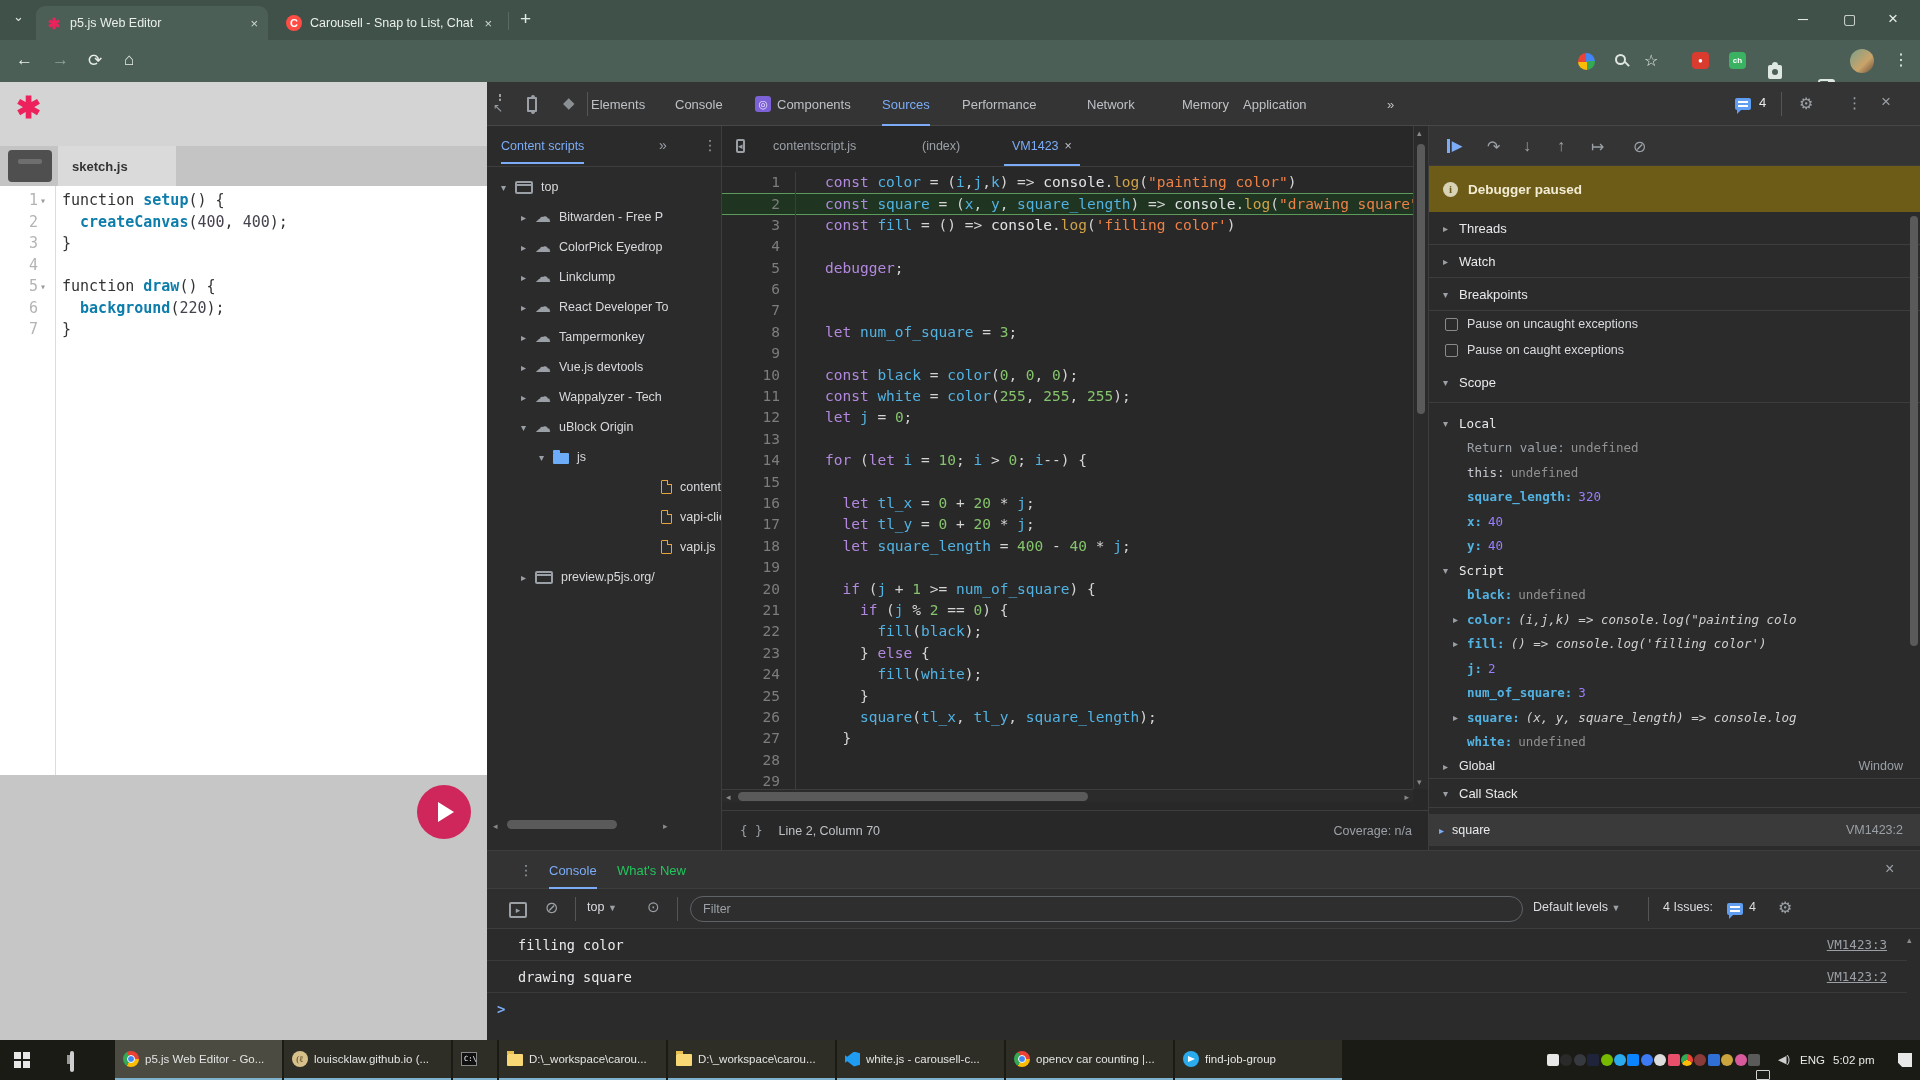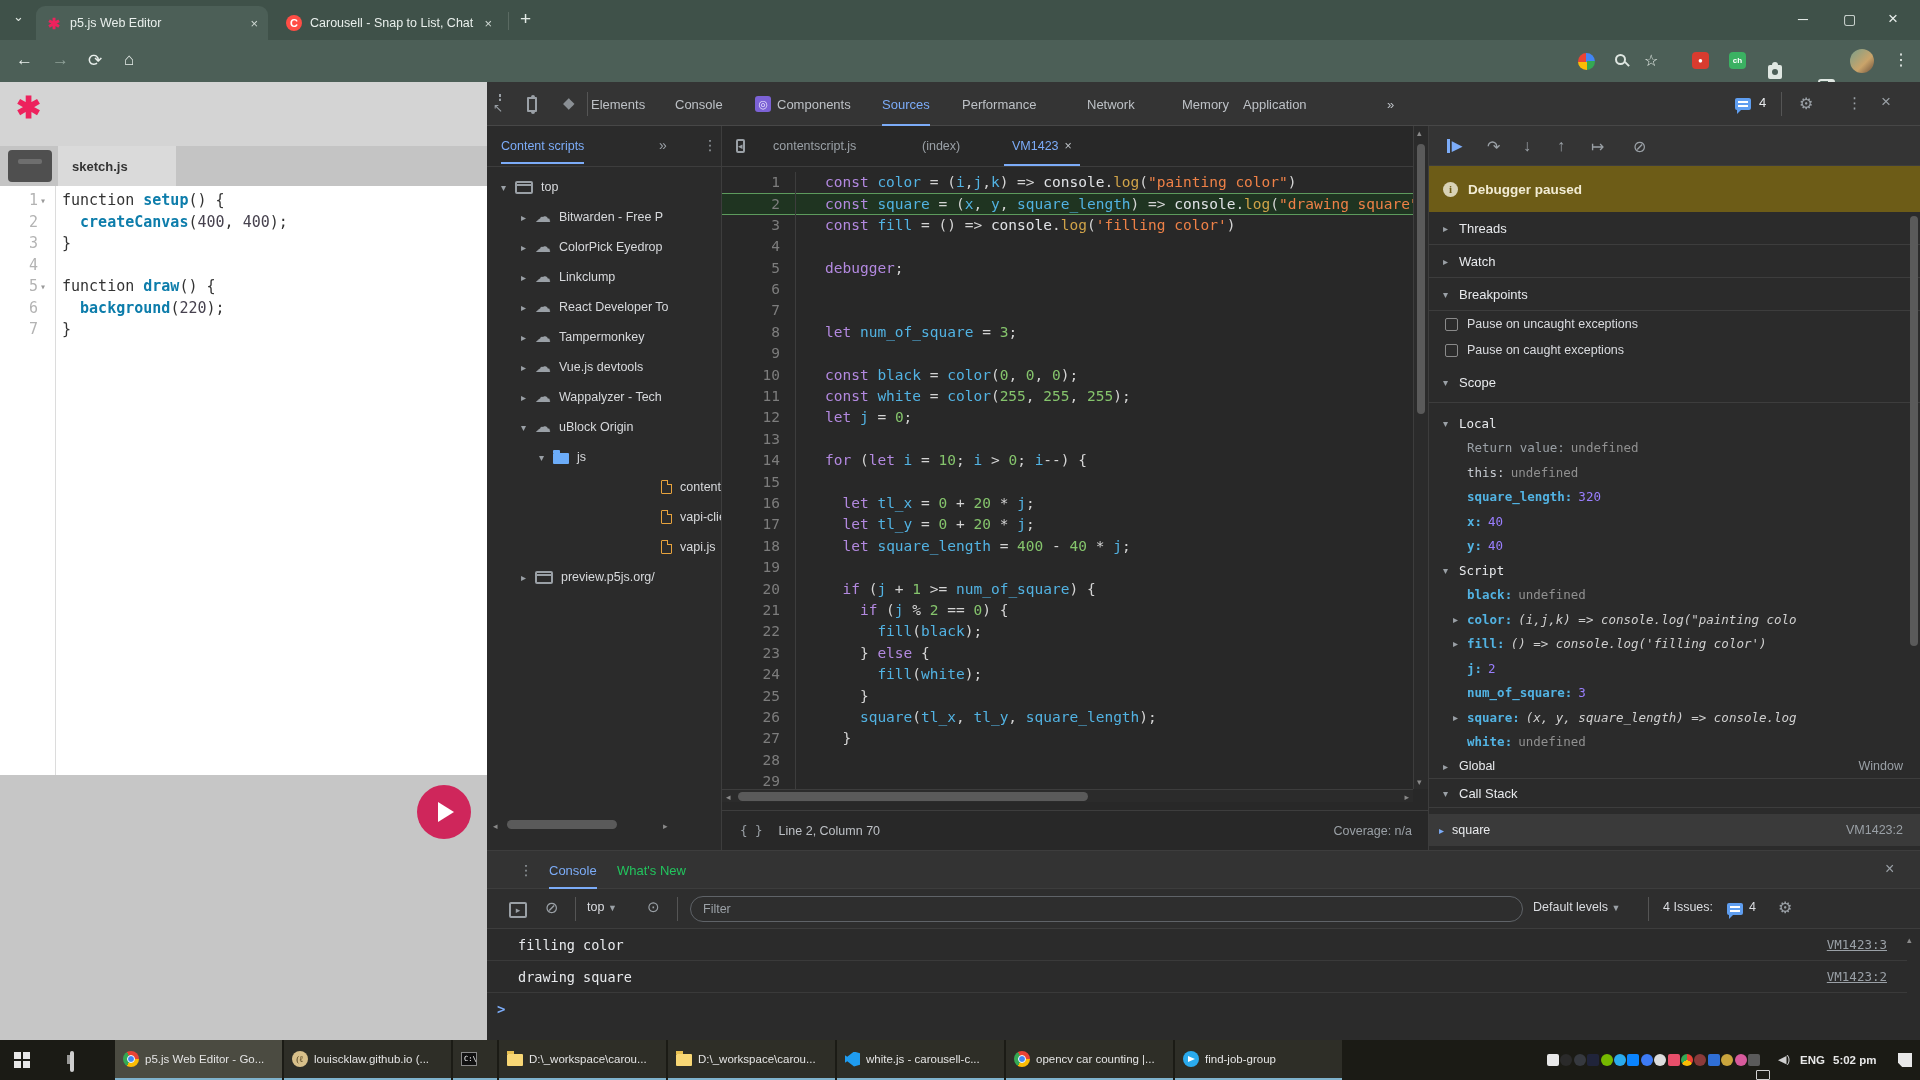--- a/index.html
+++ b/index.html
@@ -156,21 +156,21 @@
   .tg-ico::after { content:""; position:absolute; left:5px; top:5px; border-left:7px solid #fff; border-top:3.5px solid transparent; border-bottom:3.5px solid transparent; }
   .winlogo { display:grid; grid-template-columns:7px 7px; grid-template-rows:7px 7px; gap:1.5px; }
   .winlogo span { background:#e8e8e8; }
   .taskview { width:15px; height:13px; border:2px solid #cfcfcf; border-radius:2px; position:relative; }
   .taskview::before { content:""; position:absolute; left:-5px; top:2px; width:3px; height:9px; background:#cfcfcf; opacity:.7; }
   .trayic { position:absolute; top:14px; width:12px; height:12px; }
   .net-ic { width:14px; height:10px; border:1.5px solid #d0d0d0; border-radius:1px; position:relative; }
   .net-ic::after { content:""; position:absolute; left:3px; bottom:-4px; width:5px; height:2px; background:#d0d0d0; }
   .spk-ic { color:#d0d0d0; font-size:11px; }
   .notif-ic { width:14px; height:14px; background:#e8e8e8; clip-path:polygon(0 0,100% 0,100% 100%,30% 100%,0 70%); }
-  .traytxt { position:absolute; top:0; height:40px; display:flex; align-items:center; color:#e8e8e8; font-size:11.5px;font-weight:bold; }
+  .traytxt { position:absolute; top:0; height:40px; display:flex; align-items:center; color:#e8e8e8; font-size:11.5px; }
 </style>
 </head>
 <body>
 
 <div id="screen">
 
   <div class="abs" id="tabstrip">
     <div class="abs" style="left:13px;top:9px;color:#dfe7e2;font-size:13px;">⌄</div>
     <div class="btab active" style="left:36px;width:232px;">
       <span class="fav">

